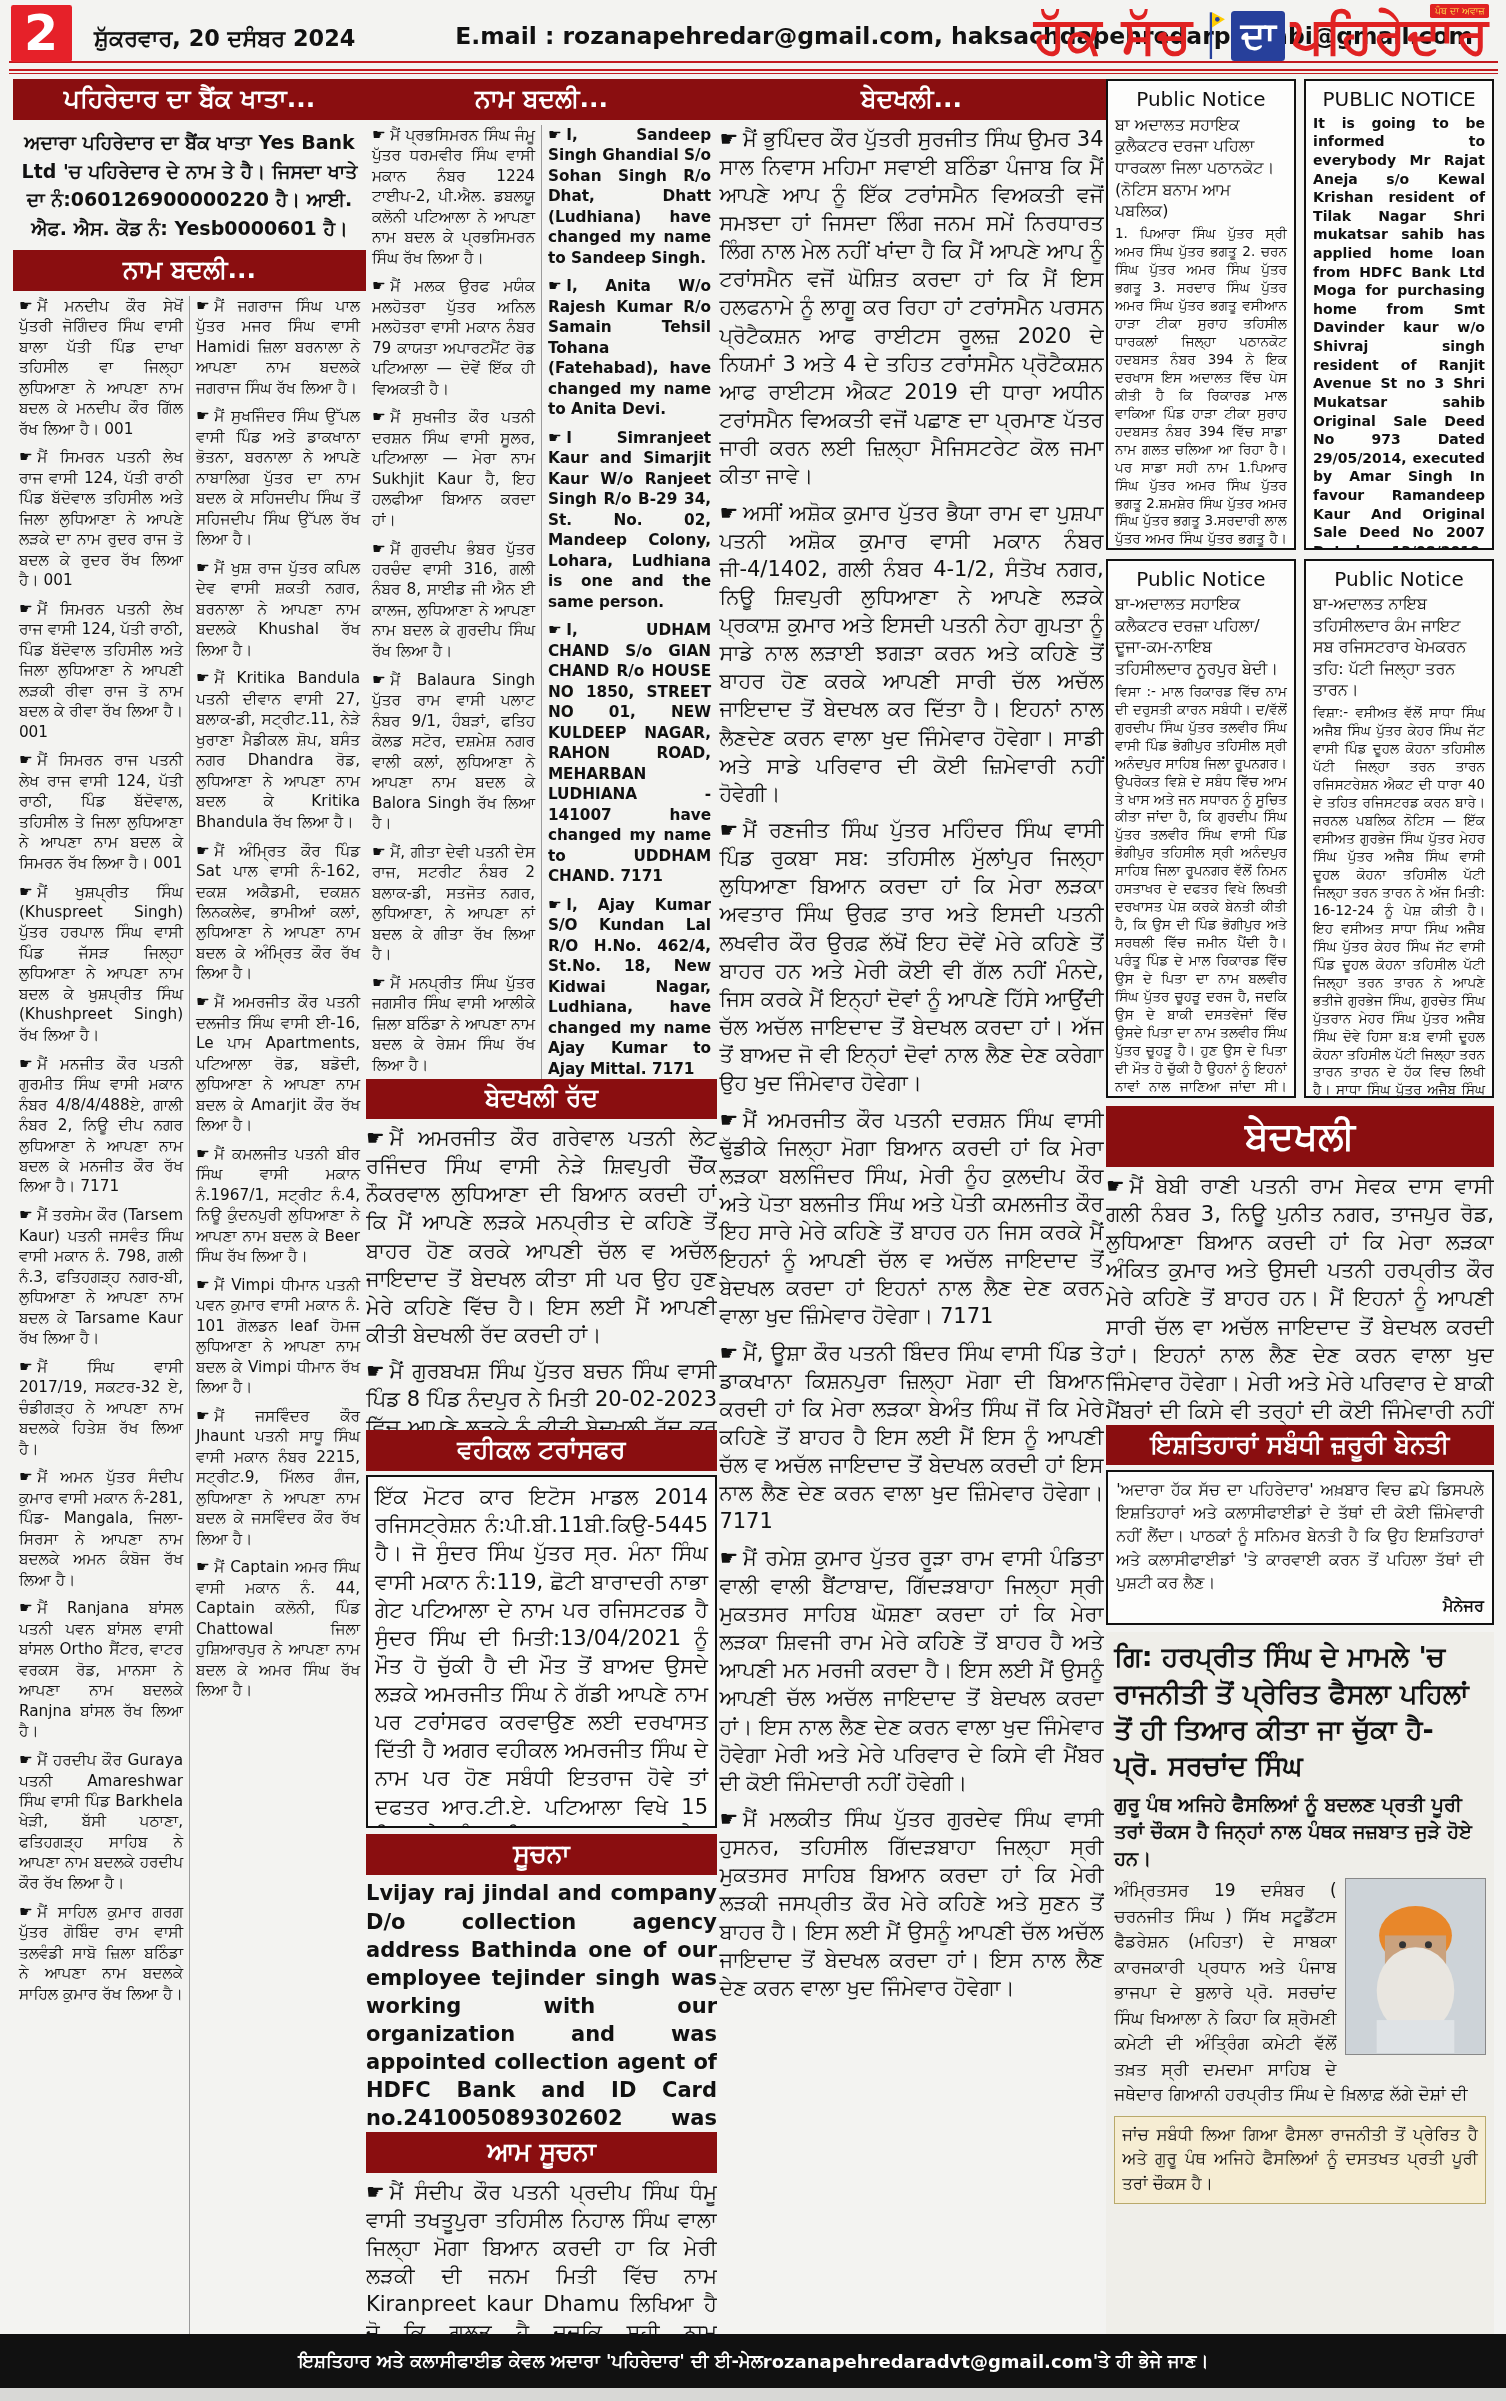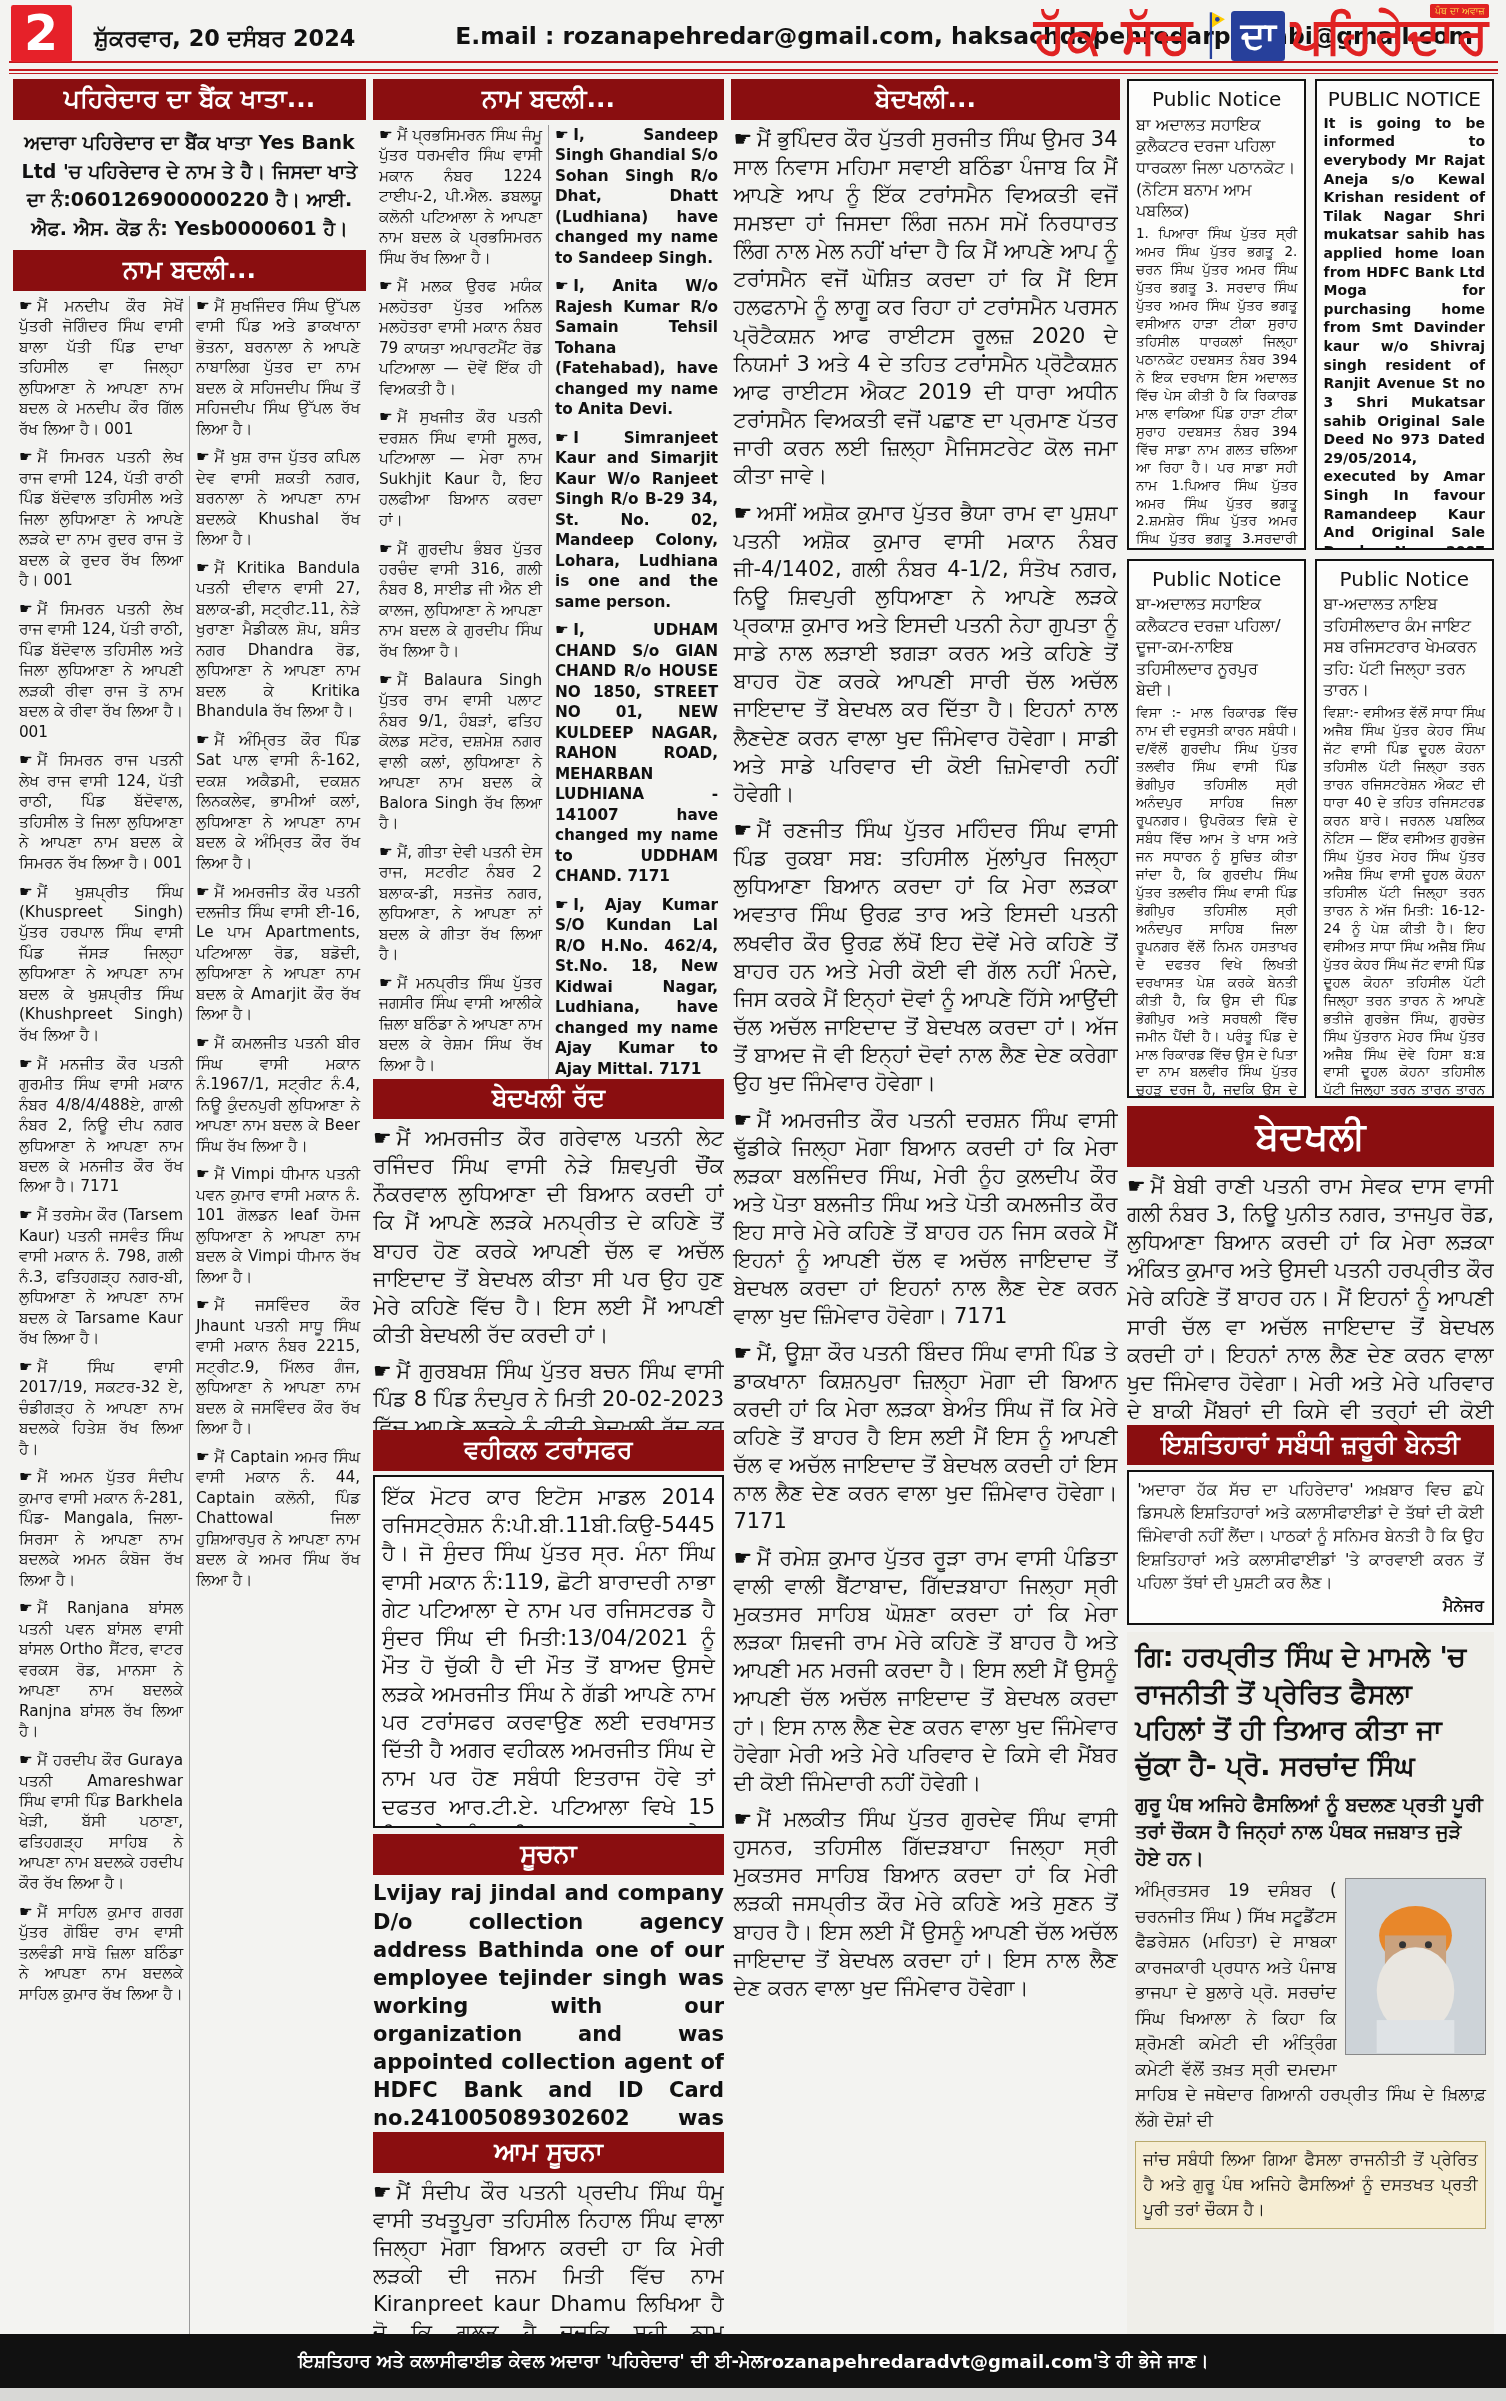--- a/index.html
+++ b/index.html
@@ -12,21 +12,21 @@
   .date { font-size:22.4px; font-weight:bold; margin:20px 0 0 22.4px; white-space:nowrap; }
   .email { font-size:23.5px; font-weight:bold; margin:17.7px 0 0 100px; white-space:nowrap; }
   .masthead { position:absolute; right:17.7px; top:5.9px; display:flex; align-items:center; gap:5.9px; }
   .mh-red { color:#e02222; font-weight:bold; font-size:51px; letter-spacing:1.2px; }
   .mh-da { background:#27409b; color:#fff; font-weight:bold; font-size:37px; padding:3.5px 9.4px; border-radius:3.5px; }
   .mh-tag { position:absolute; top:-2.4px; right:0; background:#e02222; color:#ffe14d; font-size:9.4px; padding:1.2px 4.7px; border-radius:1.8px; }
   .rules { border-top:2.9px solid #c21a1f; border-bottom:2.9px solid #c21a1f; height:9.4px; margin:2.4px 9.4px 0 9.4px; }
   .rules2 { border-top:1.8px solid #c21a1f; margin:1.8px 9.4px 5.9px 9.4px; }
 
   
-  .content { display:flex; gap:7px; padding:0 13px; height:2255px; }
+  .content { display:flex; gap:0; padding:0 13px; height:2255px; }
   .sec { display:flex; flex-direction:column; min-width:0; }
   .sec-left   { width:353px; }
   .sec-center { width:351px; }
   .sec-third  { width:389px; }
   .sec-right  { flex:1; }
 
   .bar { background:#8a0e10; color:#fff; font-weight:bold; text-align:center; font-size:25px; padding:4.7px 0 5.9px 0; margin-bottom:4.7px; flex:none; }
   .bar.big { font-size:38px; padding:8.2px 0; }
 
   .twocol { display:flex; gap:0; flex:1; min-height:0; overflow:hidden; }
@@ -106,20 +106,21 @@
           <p class="entry"><span class="hand">☛</span>ਮੈਂ ਖੁਸ਼ਪ੍ਰੀਤ ਸਿੰਘ (Khuspreet Singh) ਪੁੱਤਰ ਹਰਪਾਲ ਸਿੰਘ ਵਾਸੀ ਪਿੰਡ ਜੱਸੜ ਜਿਲ੍ਹਾ ਲੁਧਿਆਣਾ ਨੇ ਆਪਣਾ ਨਾਮ ਬਦਲ ਕੇ ਖੁਸ਼ਪ੍ਰੀਤ ਸਿੰਘ (Khushpreet Singh) ਰੱਖ ਲਿਆ ਹੈ।</p>
           <p class="entry"><span class="hand">☛</span>ਮੈਂ ਮਨਜੀਤ ਕੌਰ ਪਤਨੀ ਗੁਰਮੀਤ ਸਿੰਘ ਵਾਸੀ ਮਕਾਨ ਨੰਬਰ 4/8/4/488ਏ, ਗਾਲੀ ਨੰਬਰ 2, ਨਿਊ ਦੀਪ ਨਗਰ ਲੁਧਿਆਣਾ ਨੇ ਆਪਣਾ ਨਾਮ ਬਦਲ ਕੇ ਮਨਜੀਤ ਕੌਰ ਰੱਖ ਲਿਆ ਹੈ।  7171</p>
           <p class="entry"><span class="hand">☛</span>ਮੈਂ ਤਰਸੇਮ ਕੌਰ (Tarsem Kaur) ਪਤਨੀ ਜਸਵੰਤ ਸਿੰਘ ਵਾਸੀ ਮਕਾਨ ਨੰ. 798, ਗਲੀ ਨੰ.3, ਫਤਿਹਗੜ੍ਹ ਨਗਰ-ਬੀ, ਲੁਧਿਆਣਾ ਨੇ ਆਪਣਾ ਨਾਮ ਬਦਲ ਕੇ Tarsame Kaur ਰੱਖ ਲਿਆ ਹੈ।</p>
           <p class="entry"><span class="hand">☛</span>ਮੈਂ ਸਿੰਘ ਵਾਸੀ 2017/19, ਸਕਟਰ-32 ਏ, ਚੰਡੀਗੜ੍ਹ ਨੇ ਆਪਣਾ ਨਾਮ ਬਦਲਕੇ ਹਿਤੇਸ਼ ਰੱਖ ਲਿਆ ਹੈ।</p>
           <p class="entry"><span class="hand">☛</span>ਮੈਂ ਅਮਨ ਪੁੱਤਰ ਸੰਦੀਪ ਕੁਮਾਰ ਵਾਸੀ ਮਕਾਨ ਨੰ-281, ਪਿੰਡ- Mangala, ਜਿਲਾ-ਸਿਰਸਾ ਨੇ ਆਪਣਾ ਨਾਮ ਬਦਲਕੇ ਅਮਨ ਕੰਬੋਜ ਰੱਖ ਲਿਆ ਹੈ।</p>
           <p class="entry"><span class="hand">☛</span>ਮੈਂ Ranjana ਬਾਂਸਲ ਪਤਨੀ ਪਵਨ ਬਾਂਸਲ ਵਾਸੀ ਬਾਂਸਲ Ortho ਸੈਂਟਰ, ਵਾਟਰ ਵਰਕਸ ਰੋਡ, ਮਾਨਸਾ ਨੇ ਆਪਣਾ ਨਾਮ ਬਦਲਕੇ Ranjna ਬਾਂਸਲ ਰੱਖ ਲਿਆ ਹੈ।</p>
           <p class="entry"><span class="hand">☛</span>ਮੈਂ ਹਰਦੀਪ ਕੌਰ Guraya ਪਤਨੀ Amareshwar ਸਿੰਘ ਵਾਸੀ ਪਿੰਡ Barkhela ਖੇੜੀ, ਬੱਸੀ ਪਠਾਣਾ, ਫਤਿਹਗੜ੍ਹ ਸਾਹਿਬ ਨੇ ਆਪਣਾ ਨਾਮ ਬਦਲਕੇ ਹਰਦੀਪ ਕੌਰ ਰੱਖ ਲਿਆ ਹੈ।</p>
           <p class="entry"><span class="hand">☛</span>ਮੈਂ ਸਾਹਿਲ ਕੁਮਾਰ ਗਰਗ ਪੁੱਤਰ ਗੋਬਿੰਦ ਰਾਮ ਵਾਸੀ ਤਲਵੰਡੀ ਸਾਬੋ ਜ਼ਿਲਾ ਬਠਿੰਡਾ ਨੇ ਆਪਣਾ ਨਾਮ ਬਦਲਕੇ ਸਾਹਿਲ ਕੁਮਾਰ ਰੱਖ ਲਿਆ ਹੈ।</p>
         </div>
       <div class="subcol">
+          <p class="entry"><span class="hand">☛</span>ਮੈਂ ਜਗਰਾਜ ਸਿੰਘ ਪਾਲ ਪੁੱਤਰ ਮਜਰ ਸਿੰਘ ਵਾਸੀ Hamidi ਜ਼ਿਲਾ ਬਰਨਾਲਾ ਨੇ ਆਪਣਾ ਨਾਮ ਬਦਲਕੇ ਜਗਰਾਜ ਸਿੰਘ ਰੱਖ ਲਿਆ ਹੈ।</p>
           <p class="entry"><span class="hand">☛</span>ਮੈਂ ਸੁਖਜਿੰਦਰ ਸਿੰਘ ਉੱਪਲ ਵਾਸੀ ਪਿੰਡ ਅਤੇ ਡਾਕਖਾਨਾ ਭੋਤਨਾ, ਬਰਨਾਲਾ ਨੇ ਆਪਣੇ ਨਾਬਾਲਿਗ ਪੁੱਤਰ ਦਾ ਨਾਮ ਬਦਲ ਕੇ ਸਹਿਜਦੀਪ ਸਿੰਘ ਤੋਂ ਸਹਿਜਦੀਪ ਸਿੰਘ ਉੱਪਲ ਰੱਖ ਲਿਆ ਹੈ।</p>
           <p class="entry"><span class="hand">☛</span>ਮੈਂ ਖੁਸ਼ ਰਾਜ ਪੁੱਤਰ ਕਪਿਲ ਦੇਵ ਵਾਸੀ ਸ਼ਕਤੀ ਨਗਰ, ਬਰਨਾਲਾ ਨੇ ਆਪਣਾ ਨਾਮ ਬਦਲਕੇ Khushal ਰੱਖ ਲਿਆ ਹੈ।</p>
           <p class="entry"><span class="hand">☛</span>ਮੈਂ Kritika Bandula ਪਤਨੀ ਦੀਵਾਨ ਵਾਸੀ 27, ਬਲਾਕ-ਡੀ, ਸਟ੍ਰੀਟ.11, ਨੇੜੇ ਖੁਰਾਣਾ ਮੈਡੀਕਲ ਸ਼ੋਪ, ਬਸੰਤ ਨਗਰ Dhandra ਰੋਡ, ਲੁਧਿਆਣਾ ਨੇ ਆਪਣਾ ਨਾਮ ਬਦਲ ਕੇ Kritika Bhandula ਰੱਖ ਲਿਆ ਹੈ।</p>
           <p class="entry"><span class="hand">☛</span>ਮੈਂ ਅੰਮ੍ਰਿਤ ਕੌਰ ਪਿੰਡ Sat ਪਾਲ ਵਾਸੀ ਨੰ-162, ਦਕਸ਼ ਅਕੈਡਮੀ, ਦਕਸ਼ਨ ਲਿਨਕਲੇਵ, ਭਾਮੀਆਂ ਕਲਾਂ, ਲੁਧਿਆਣਾ ਨੇ ਆਪਣਾ ਨਾਮ ਬਦਲ ਕੇ ਅੰਮ੍ਰਿਤ ਕੌਰ ਰੱਖ ਲਿਆ ਹੈ।</p>
           <p class="entry"><span class="hand">☛</span>ਮੈਂ ਅਮਰਜੀਤ ਕੌਰ ਪਤਨੀ ਦਲਜੀਤ ਸਿੰਘ ਵਾਸੀ ਈ-16, Le ਪਾਮ Apartments, ਪਟਿਆਲਾ ਰੋਡ, ਬਡੋਦੀ, ਲੁਧਿਆਣਾ ਨੇ ਆਪਣਾ ਨਾਮ ਬਦਲ ਕੇ Amarjit ਕੌਰ ਰੱਖ ਲਿਆ ਹੈ।</p>
           <p class="entry"><span class="hand">☛</span>ਮੈਂ ਕਮਲਜੀਤ ਪਤਨੀ ਬੀਰ ਸਿੰਘ ਵਾਸੀ ਮਕਾਨ ਨੰ.1967/1, ਸਟ੍ਰੀਟ ਨੰ.4, ਨਿਊ ਕੁੰਦਨਪੁਰੀ ਲੁਧਿਆਣਾ ਨੇ ਆਪਣਾ ਨਾਮ ਬਦਲ ਕੇ Beer ਸਿੰਘ ਰੱਖ ਲਿਆ ਹੈ।</p>
           <p class="entry"><span class="hand">☛</span>ਮੈਂ Vimpi ਧੀਮਾਨ ਪਤਨੀ ਪਵਨ ਕੁਮਾਰ ਵਾਸੀ ਮਕਾਨ ਨੰ. 101 ਗੋਲਡਨ leaf ਹੋਮਜ ਲੁਧਿਆਣਾ ਨੇ ਆਪਣਾ ਨਾਮ ਬਦਲ ਕੇ Vimpi ਧੀਮਾਨ ਰੱਖ ਲਿਆ ਹੈ।</p>
           <p class="entry"><span class="hand">☛</span>ਮੈਂ ਜਸਵਿੰਦਰ ਕੌਰ Jhaunt ਪਤਨੀ ਸਾਧੂ ਸਿੰਘ ਵਾਸੀ ਮਕਾਨ ਨੰਬਰ 2215, ਸਟ੍ਰੀਟ.9, ਮਿੱਲਰ ਗੰਜ, ਲੁਧਿਆਣਾ ਨੇ ਆਪਣਾ ਨਾਮ ਬਦਲ ਕੇ ਜਸਵਿੰਦਰ ਕੌਰ ਰੱਖ ਲਿਆ ਹੈ।</p>
           <p class="entry"><span class="hand">☛</span>ਮੈਂ Captain ਅਮਰ ਸਿੰਘ ਵਾਸੀ ਮਕਾਨ ਨੰ. 44, Captain ਕਲੋਨੀ, ਪਿੰਡ Chattowal ਜਿਲਾ ਹੁਸ਼ਿਆਰਪੁਰ ਨੇ ਆਪਣਾ ਨਾਮ ਬਦਲ ਕੇ ਅਮਰ ਸਿੰਘ ਰੱਖ ਲਿਆ ਹੈ।</p>
         </div>

